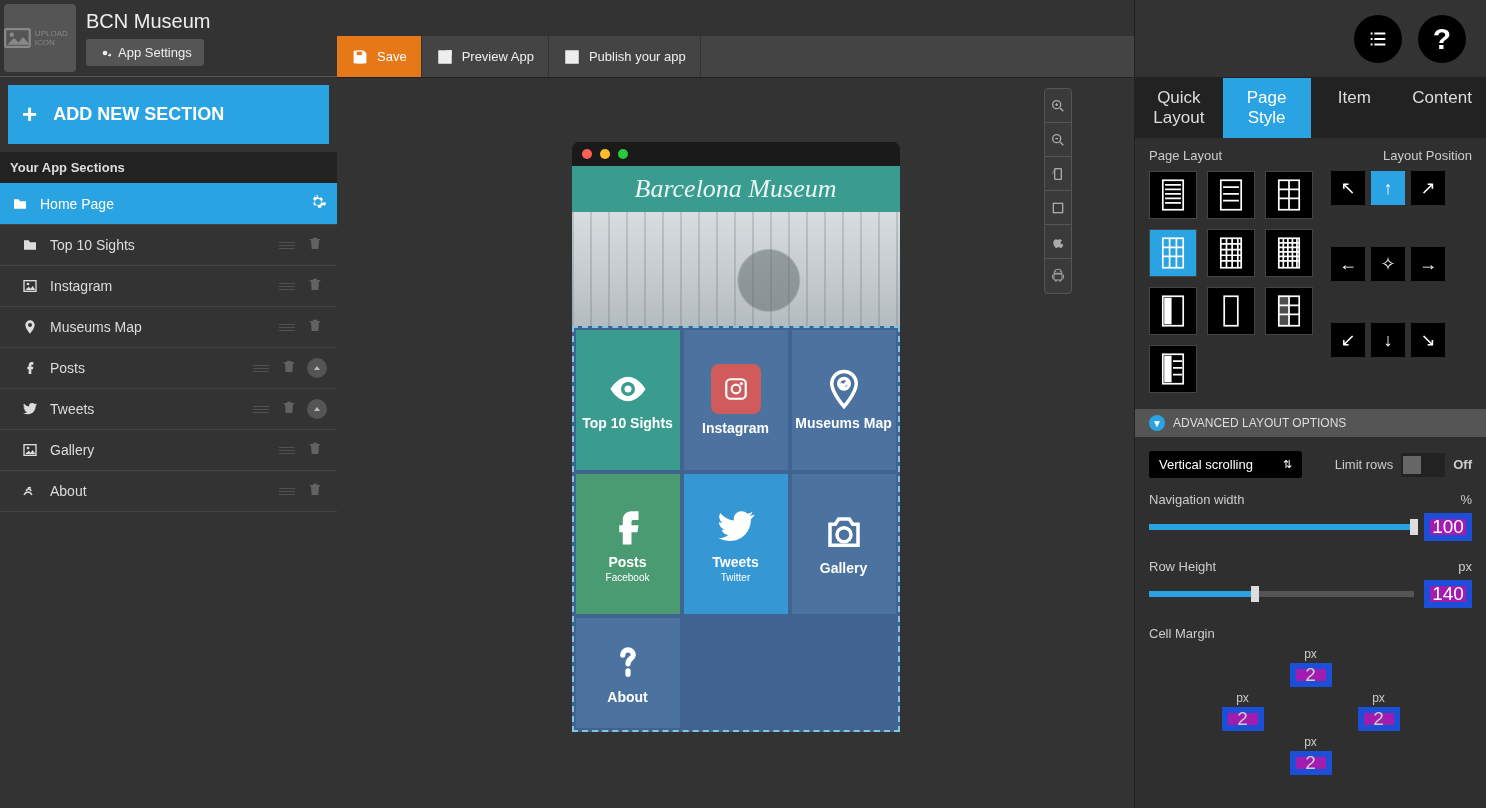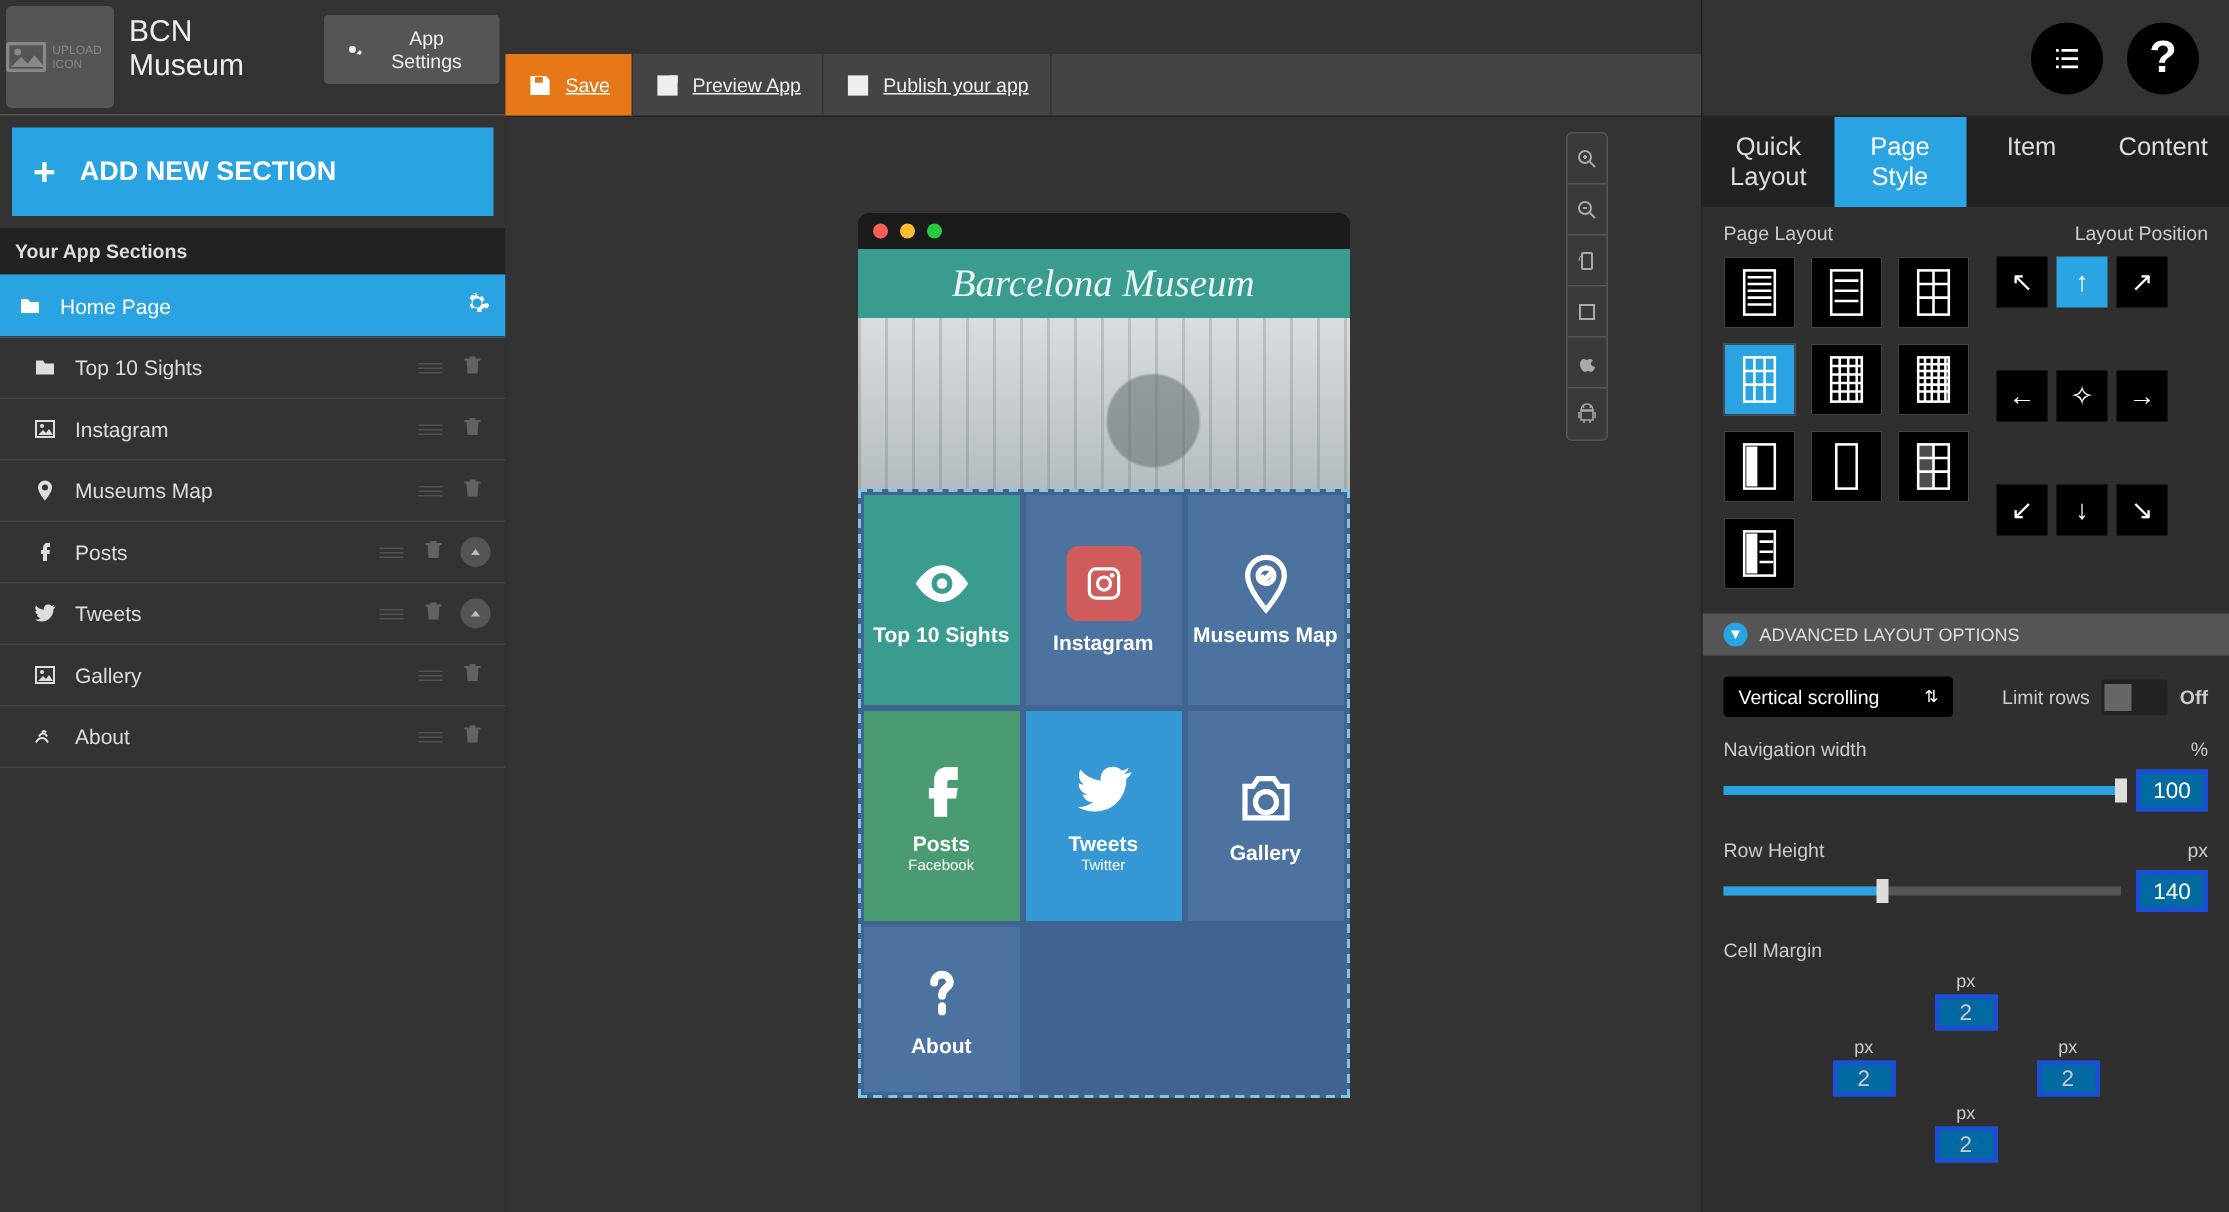--- a/index.html
+++ b/index.html
@@ -4,21 +4,21 @@
 <style>
 * { box-sizing: border-box; margin: 0; padding: 0; }
 body { font-family: -apple-system, BlinkMacSystemFont, "Segoe UI", Helvetica, Arial, sans-serif; background: #2d2d2d; color: #fff; width: 1486px; height: 808px; overflow: hidden; }
 .app { display: flex; width: 100%; height: 100%; }
 
 
 .sidebar-left { width: 337px; background: #333; display: flex; flex-direction: column; }
 .app-header { display: flex; align-items: flex-start; padding: 4px; background: #333; border-bottom: 1px solid #555; }
 .upload-icon { width: 72px; height: 68px; background: #555; border-radius: 4px; display: flex; flex-direction: row; align-items: center; justify-content: center; color: #888; font-size: 8px; gap: 4px; }
 .upload-icon svg { width: 36px; height: 28px; fill: #888; }
-.app-meta { margin-left: 10px; display: flex; flex-direction: row; gap: 6px; padding-top: 6px; }
+.app-meta { margin-left: 10px; display: flex; flex-direction: column; gap: 6px; padding-top: 6px; }
 .app-title { font-size: 20px; font-weight: 500; color: #eee; }
 .settings-btn { background: #555; border: none; color: #eee; font-size: 13px; padding: 6px 12px; border-radius: 3px; display: inline-flex; align-items: center; gap: 6px; cursor: pointer; width: fit-content;}
 .settings-btn svg { width: 14px; height: 14px; fill: #eee; }
 
 .add-section { margin: 8px; background: #29a3e2; color: #fff; border: none; font-size: 18px; font-weight: 600; padding: 14px; display: flex; align-items: center; gap: 16px; cursor: pointer; }
 .add-section .plus { font-size: 26px; font-weight: 700; }
 
 .sections-hdr { background: #222; padding: 8px 10px; font-size: 13px; font-weight: 600; color: #ddd; }
 
 .section-item { display: flex; align-items: center; padding: 10px 10px; border-bottom: 1px solid #444; cursor: pointer; font-size: 14px; color: #ddd; }
@@ -33,21 +33,21 @@
 .section-item .trash { width: 20px; height: 20px; opacity: 0.4; margin-left: 6px; }
 .section-item .trash svg { width: 16px; height: 16px; fill: #aaa; }
 .section-item .collapse { width: 20px; height: 20px; border-radius: 50%; background: #555; display: flex; align-items: center; justify-content: center; margin-left: 6px; }
 .section-item .collapse svg { width: 10px; height: 10px; fill: #bbb; }
 .section-item.active .gear { margin-left: auto; }
 .section-item.active .gear svg { width: 18px; height: 18px; fill: #fff; }
 
 
 .canvas { flex: 1; background: #333; position: relative; }
 .toolbar-top { position: absolute; top: 36px; left: 0; right: 0; height: 42px; background: #444; display: flex; align-items: stretch; border-bottom: 1px solid #222;}
-.tbtn { display: flex; align-items: center; gap: 8px; padding: 0 14px; color: #eee; font-size: 13px; border-right: 1px solid #333; cursor: pointer; text-decoration: underline; }
+.tbtn { display: flex; align-items: center; gap: 8px; padding: 0 14px; color: #eee; font-size: 13px; border-right: 1px solid #333; cursor: pointer; }
 .tbtn.save { background: #e67817; color: #fff; }
 .tbtn svg { width: 18px; height: 18px; fill: currentColor; stroke: currentColor; }
 
 .preview-wrap { position: absolute; left: 50%; top: 142px; transform: translateX(-50%); }
 .phone { width: 328px; background: #111; border-radius: 8px 8px 0 0; overflow: hidden; }
 .phone-top { height: 24px; background: #1a1a1a; display: flex; align-items: center; gap: 8px; padding: 0 10px; }
 .dot { width: 10px; height: 10px; border-radius: 50%; }
 .dot.r { background: #ff5f56; } .dot.y { background: #ffbd2e; } .dot.g { background: #27c93f; }
 .hero { height: 160px; display: flex; flex-direction: column; }
 .hero-title { background: #3a9b8f; color: #e9f7f4; font-family: cursive; font-style: italic; font-size: 26px; text-align: center; padding: 8px 0; }
@@ -103,21 +103,21 @@
 .toggle-sw { width: 44px; height: 24px; background: #222; display: flex; align-items: center; padding: 2px; border-radius: 2px; }
 .toggle-sw .knob { width: 18px; height: 18px; background: #666; }
 .toggle-lbl { font-weight: 600; }
 
 .slider-row { margin-bottom: 18px; }
 .slider-row .top { display: flex; justify-content: space-between; font-size: 13px; color: #ccc; margin-bottom: 6px; }
 .slider-row .bot { display: flex; align-items: center; gap: 10px; }
 .slider-track { flex: 1; height: 6px; background: #555; position: relative; }
 .slider-fill { height: 100%; background: #29a3e2; }
 .slider-thumb { position: absolute; top: -5px; width: 8px; height: 16px; background: #ddd; }
-.val-box { width: 48px; height: 28px; background: #0369a1; border: 3px solid #1d4ed8; display: flex; align-items: center; justify-content: center; font-size: 15px; }
+.val-box { width: 48px; height: 28px; background: #a21caf; border: 6px solid #1d4ed8; display: flex; align-items: center; justify-content: center; font-size: 19px; }
 
 .margin-block { font-size: 13px; color: #ccc; }
 .margin-grid { display: grid; grid-template-columns: repeat(3, 1fr); grid-template-rows: repeat(3, auto); gap: 4px; justify-items: center; margin-top: 6px; width: 200px; margin-left: auto; margin-right: auto;}
 .margin-cell { display: flex; flex-direction: column; align-items: center; gap: 2px; font-size: 12px; }
 .margin-cell .val-box { width: 42px; height: 24px; }
 </style>
 </head>
 <body>
 
 <div class="app">

